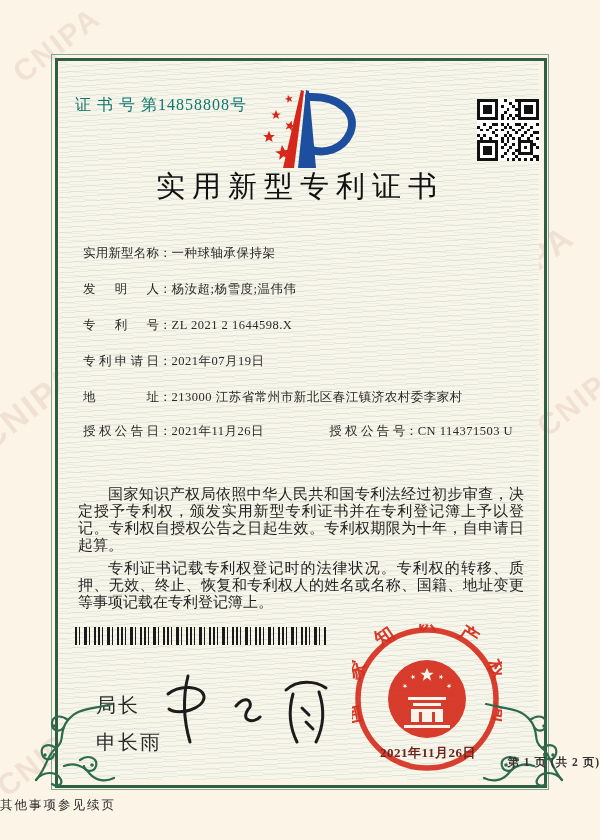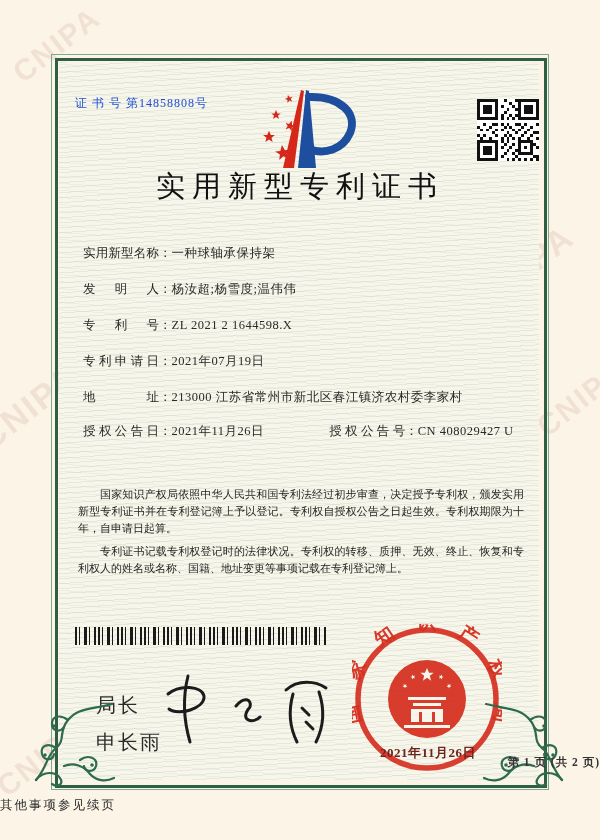--- a/index.html
+++ b/index.html
@@ -17,35 +17,35 @@
   .inner-bg{position:absolute; left:59px; top:62px; width:480px; height:718px;
     background:
       repeating-linear-gradient(176deg, rgba(110,160,130,0.14) 0 1px, rgba(255,255,255,0) 1px 5px),
       repeating-linear-gradient(184deg, rgba(110,160,130,0.08) 0 1px, rgba(255,255,255,0) 1px 7px),
       #f8f5ea;
   }
   
   .wm{position:absolute; font-family:"Liberation Sans",sans-serif; font-weight:bold;
     color:rgba(203,152,142,0.20); transform:rotate(-38deg); letter-spacing:2px; pointer-events:none;}
   
-  .cert-no{position:absolute; left:75px; top:95px; font-size:12px; color:#1d4ed8; letter-spacing:1px;text-align:center;}
+  .cert-no{position:absolute; left:75px; top:95px; font-size:16px; color:#0f766e; letter-spacing:1px;text-align:center;}
   .logo{position:absolute; left:243px; top:86px;}
   .qr{position:absolute; left:477px; top:99px; width:62px; height:62px; background:#fff; padding:0;}
   .title{position:absolute; left:0; top:167px; width:100%; text-align:center;
     font-size:29px; font-weight:normal; letter-spacing:7px; color:#111;}
   
   .fields{position:absolute; left:83px; top:243px; width:440px; font-size:12.5px; color:#2a2a2a;}
   .frow{height:36px; line-height:20px; white-space:nowrap;}
   .flabel{display:inline-block; width:76px; text-align:justify; text-align-last:justify;}
   .fcolon{display:inline-block;}
   .fvalue{letter-spacing:0.5px;}
   .grant-row{height:30px; white-space:nowrap;}
   .grant-right{margin-left:62px;}
   
-  .body-text{position:absolute; left:78px; top:486px; width:446px; font-size:11px;
+  .body-text{position:absolute; left:78px; top:486px; width:446px; font-size:15px;
     line-height:17px; text-align:justify; color:#1f1f1f;}
   .body-text p{margin:0 0 6px 0; text-indent:2em;}
   
   .barcode{position:absolute; left:75px; top:627px; width:252px; height:18px;
     background:repeating-linear-gradient(90deg,
       #1a1a1a 0 2px, transparent 2px 4px,
       #1a1a1a 4px 5px, transparent 5px 9px,
       #1a1a1a 9px 12px, transparent 12px 14px,
       #1a1a1a 14px 15px, transparent 15px 19px,
       #1a1a1a 19px 21px, transparent 21px 23px);}
@@ -140,21 +140,21 @@
       <span class="flabel">专利号</span><span class="fcolon">：</span><span class="fvalue">ZL 2021 2 1644598.X</span>
     </div>
     <div class="frow">
       <span class="flabel">专利申请日</span><span class="fcolon">：</span><span class="fvalue">2021年07月19日</span>
     </div>
     <div class="frow">
       <span class="flabel">地址</span><span class="fcolon">：</span><span class="fvalue">213000 江苏省常州市新北区春江镇济农村委李家村</span>
     </div>
     <div class="grant-row">
       <span><span class="flabel">授权公告日</span><span>：</span><span class="fvalue">2021年11月26日</span></span>
-      <span class="grant-right"><span class="flabel">授权公告号</span><span>：</span><span class="fvalue">CN 408029427 U</span></span>
+      <span class="grant-right"><span class="flabel">授权公告号</span><span>：</span><span class="fvalue">CN 114371503 U</span></span>
     </div>
   </div>
 
   <div class="body-text">
     <p>国家知识产权局依照中华人民共和国专利法经过初步审查，决定授予专利权，颁发实用新型专利证书并在专利登记簿上予以登记。专利权自授权公告之日起生效。专利权期限为十年，自申请日起算。</p>
     <p>专利证书记载专利权登记时的法律状况。专利权的转移、质押、无效、终止、恢复和专利权人的姓名或名称、国籍、地址变更等事项记载在专利登记簿上。</p>
   </div>
 
   <div class="barcode"></div>
 

